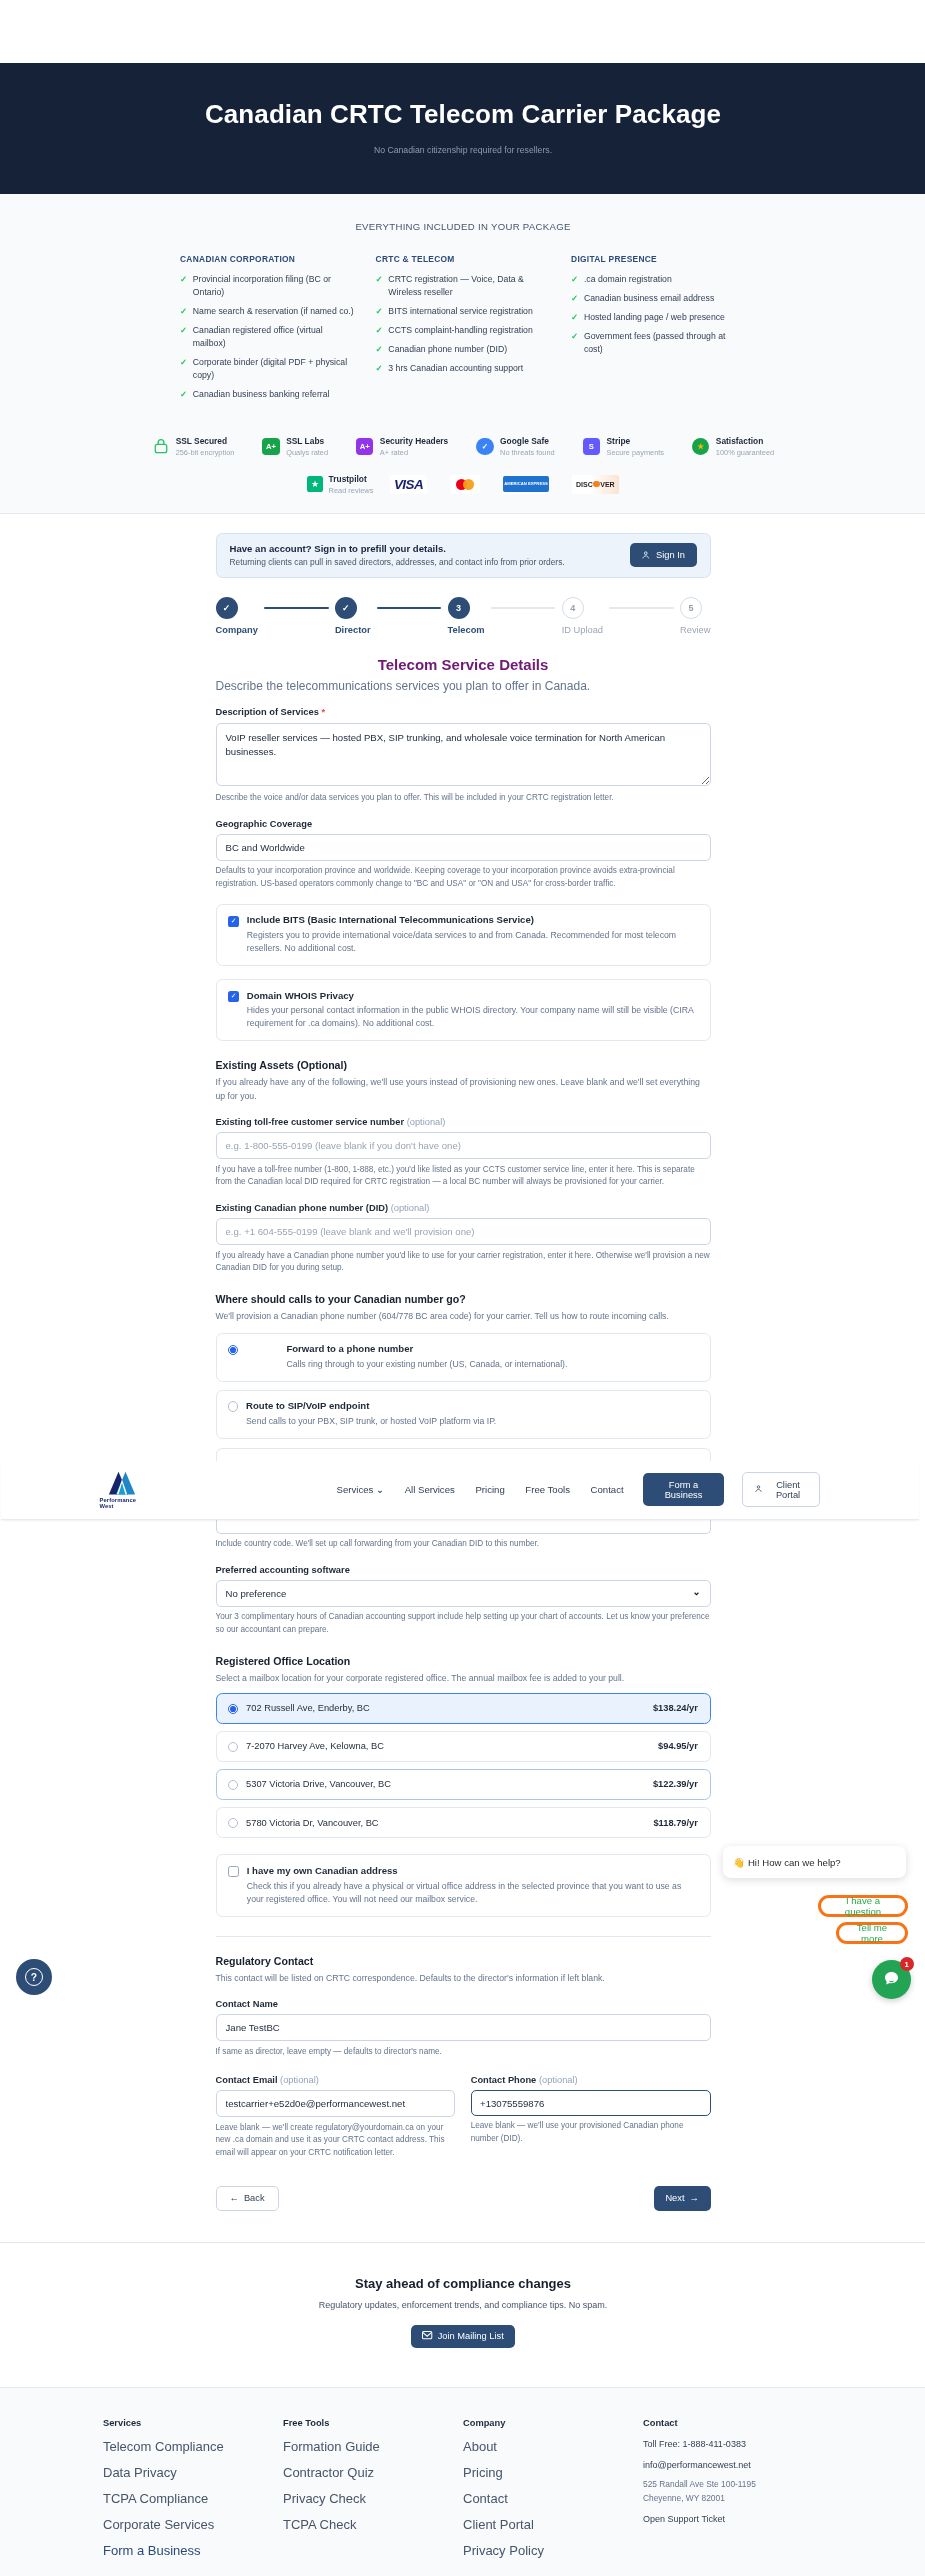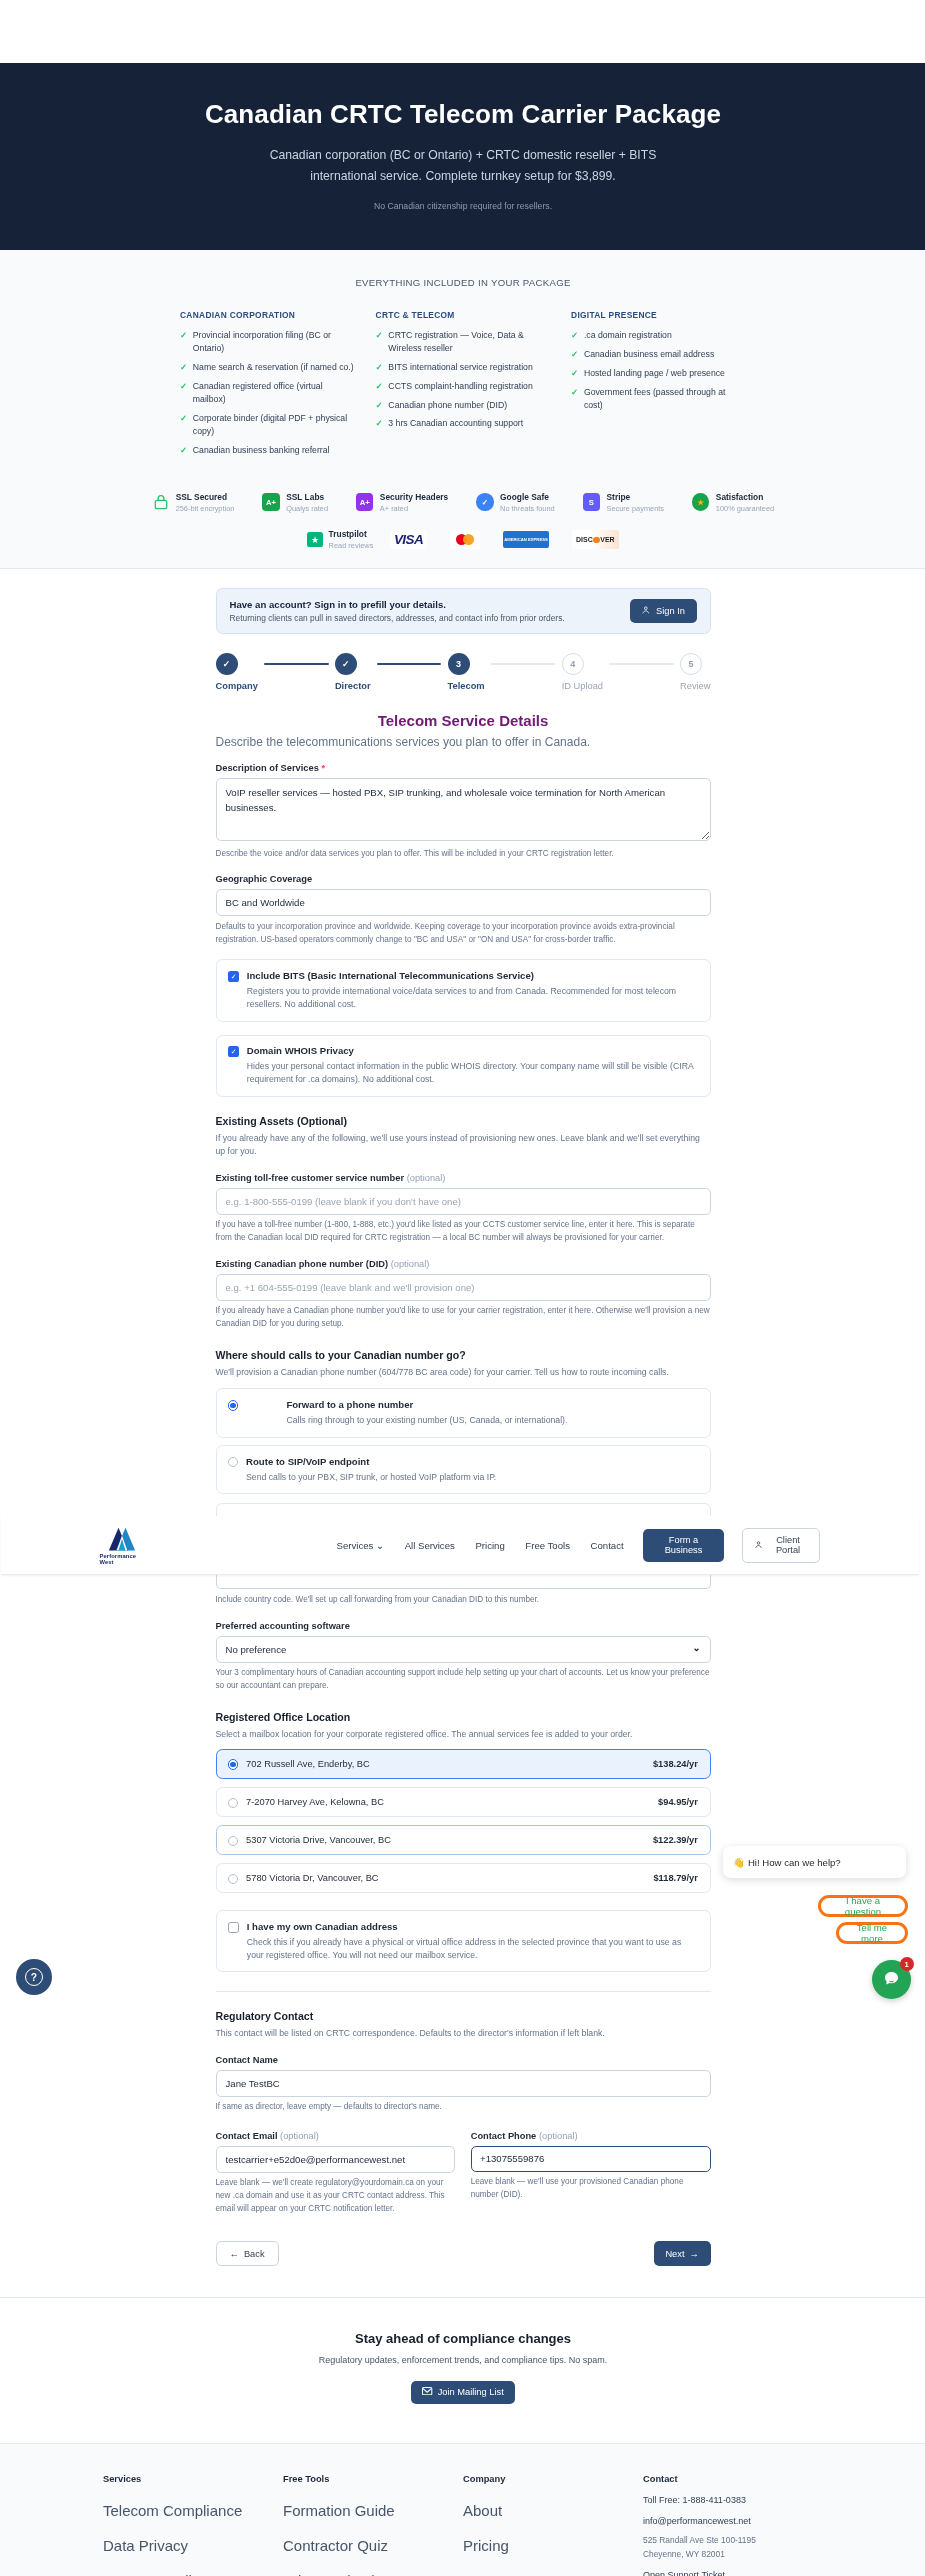--- a/index.html
+++ b/index.html
@@ -109,21 +109,21 @@
   .btn-outline { background:#fff; border:0.6px solid #cbd5e1; border-radius:5.1px; padding:6.4px 10.3px; font-size:9.3px; color:#334155; display:inline-flex; gap:5.1px; align-items:center; margin-left:18px; cursor:pointer; font-family:inherit;}
   
   .newsletter { border-top:0.6px solid #e2e8f0; margin-top:31px; padding:33px 0 39px; text-align:center; }
   .newsletter h3 { margin:0; font-size:13px; color:#18202e; }
   .newsletter .s { margin-top:9px; font-size:9px; color:#475569; }
   .newsletter .btn-navy { margin-top:15.4px; }
   
   footer { background:#f8fafc; border-top:0.6px solid #e5e9ef; padding:30px 0 23px; }
   .fcols { width:720px; margin:0 auto; display:grid; grid-template-columns:repeat(4,1fr); }
   .fcol h5 { margin:0; font-size:9.3px; color:#1e293b; }
-  .flink { margin-top:18px; font-size:15px; color:#475569; cursor:pointer; }
+  .flink { margin-top:11px; font-size:13px; color:#475569; cursor:pointer; }
   .flink.blue { color:#2b4a7a; }
   .fline { margin-top:11px; font-size:9px; color:#334155; }
   .fline.small { font-size:8.4px; color:#64748b; margin-top:9px; }
   .fline.small + .fline.small { margin-top:3.9px; }
   
   .chat-bubble { position:absolute; top:1846px; left:723px; width:183px; height:32px; background:#fff;
                  border-radius:7.7px; box-shadow:0 1.9px 9px rgba(0,0,0,.14); display:flex; align-items:center;
                  padding-left:10.3px; font-size:9.6px; color:#2b2b2b; z-index:9;}
   .chat-btn { position:absolute; height:22px; border:3px solid #f97316; border-radius:11px; background:#fff;
               color:#2ba84a; font-size:9.6px; display:flex; align-items:center; justify-content:center; cursor:pointer; z-index:9; font-family:inherit;}
@@ -137,21 +137,20 @@
   .help-fab { position:absolute; top:1959px; left:16px; width:36px; height:36px; border-radius:50%; background:#2d4d77;
               display:flex; align-items:center; justify-content:center; cursor:pointer; z-index:9; border:none;}
   .help-q { width:18px; height:18px; border:1.3px solid #fff; border-radius:50%; color:#fff; font-size:10.3px; font-weight:bold;
             display:flex; align-items:center; justify-content:center; }
 </style>
 </head>
 <body>
 
 <section class="hero">
   <h1>Canadian CRTC Telecom Carrier Package</h1>
-  <div class="sub">Canadian corporation (BC or Ontario) + CRTC domestic reseller + BITS international service. Complete turnkey setup for $3,899.</div>
   <div class="note">No Canadian citizenship required for resellers.</div>
 </section>
 
 <section class="package">
   <div class="package-head">EVERYTHING INCLUDED IN YOUR PACKAGE</div>
   <div class="pkg-cols">
     <div class="pkg-col">
       <h4>CANADIAN CORPORATION</h4>
       <div class="pkg-item">
           <span class="pkg-check">✓</span>
@@ -437,21 +436,21 @@
   <div class="help">Include country code. We'll set up call forwarding from your Canadian DID to this number.</div>
 
   <div class="flabel">Preferred accounting software</div>
   <div class="selectbox">
     <span>No preference</span>
     <span class="chev">⌄</span>
   </div>
   <div class="help">Your 3 complimentary hours of Canadian accounting support include help setting up your chart of accounts. Let us know your preference so our accountant can prepare.</div>
 
   <div class="h3row">Registered Office Location</div>
-  <div class="secdesc">Select a mailbox location for your corporate registered office. The annual services fee is added to your order.</div>
+  <div class="secdesc">Select a mailbox location for your corporate registered office. The annual mailbox fee is added to your pull.</div>
 
   <div class="office sel">
     <div class="radio on"></div>
     <div class="addr">702 Russell Ave, Enderby, BC</div>
     <div class="price">$138.24/yr</div>
   </div>
   <div class="office">
     <div class="radio"></div>
     <div class="addr">7-2070 Harvey Ave, Kelowna, BC</div>
     <div class="price">$94.95/yr</div>

